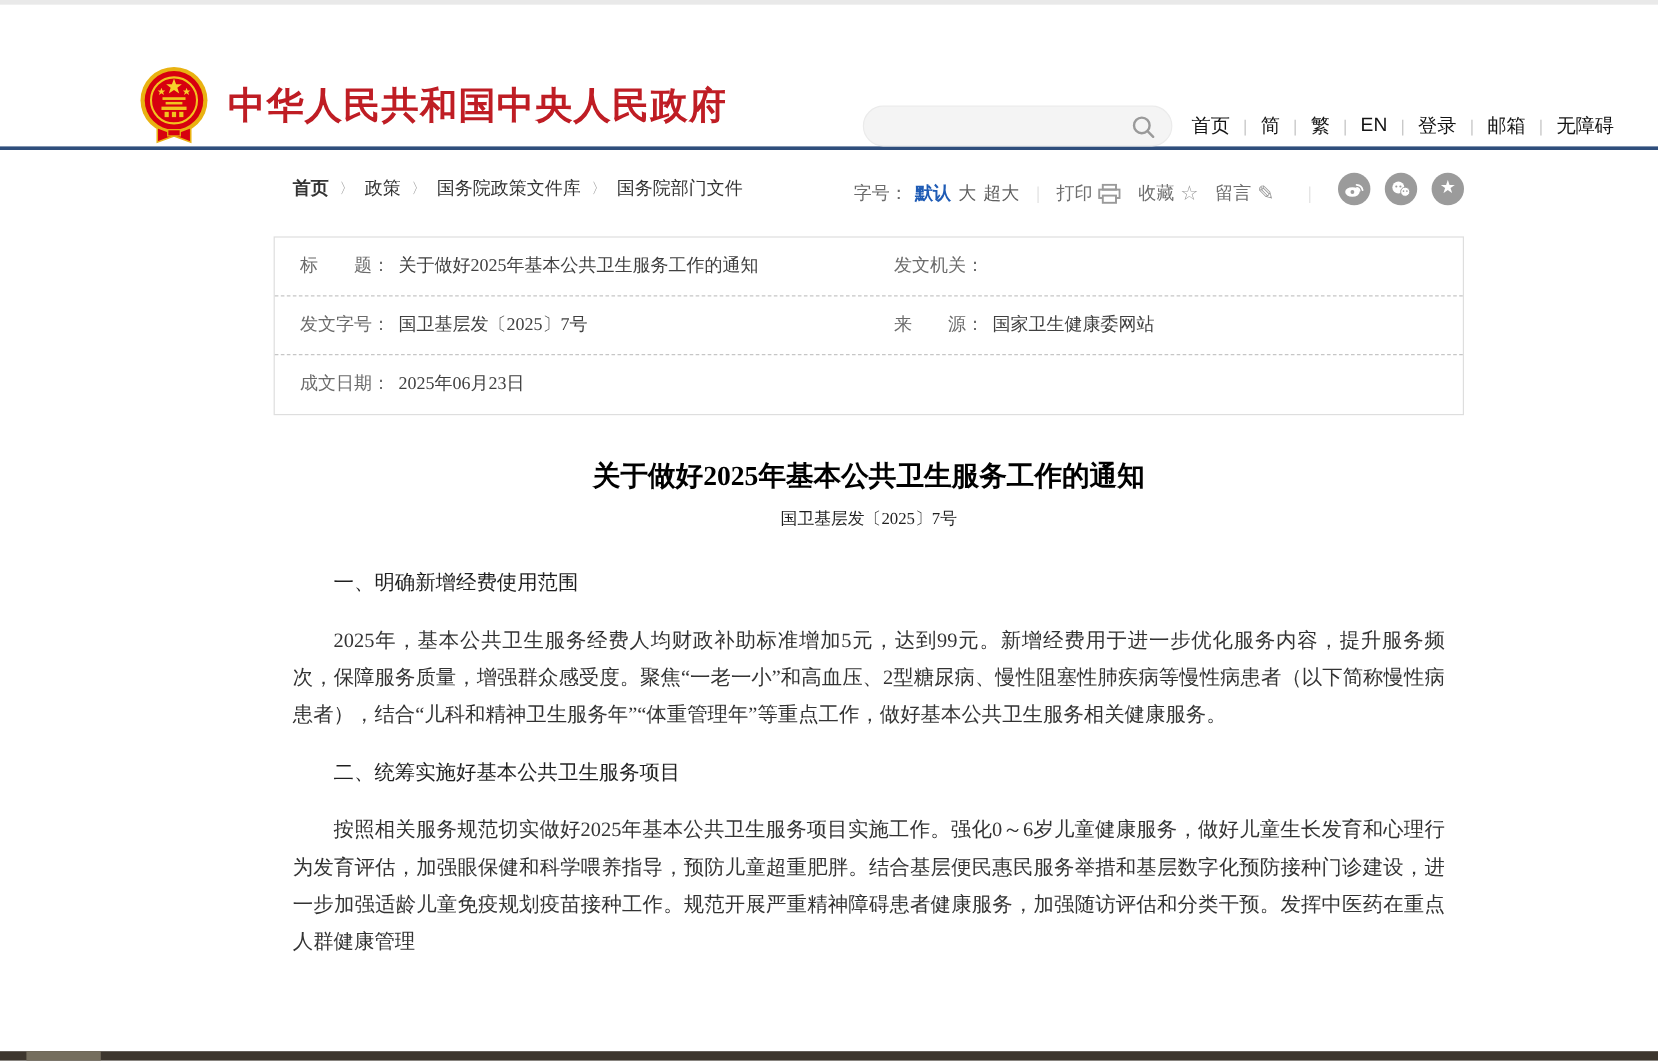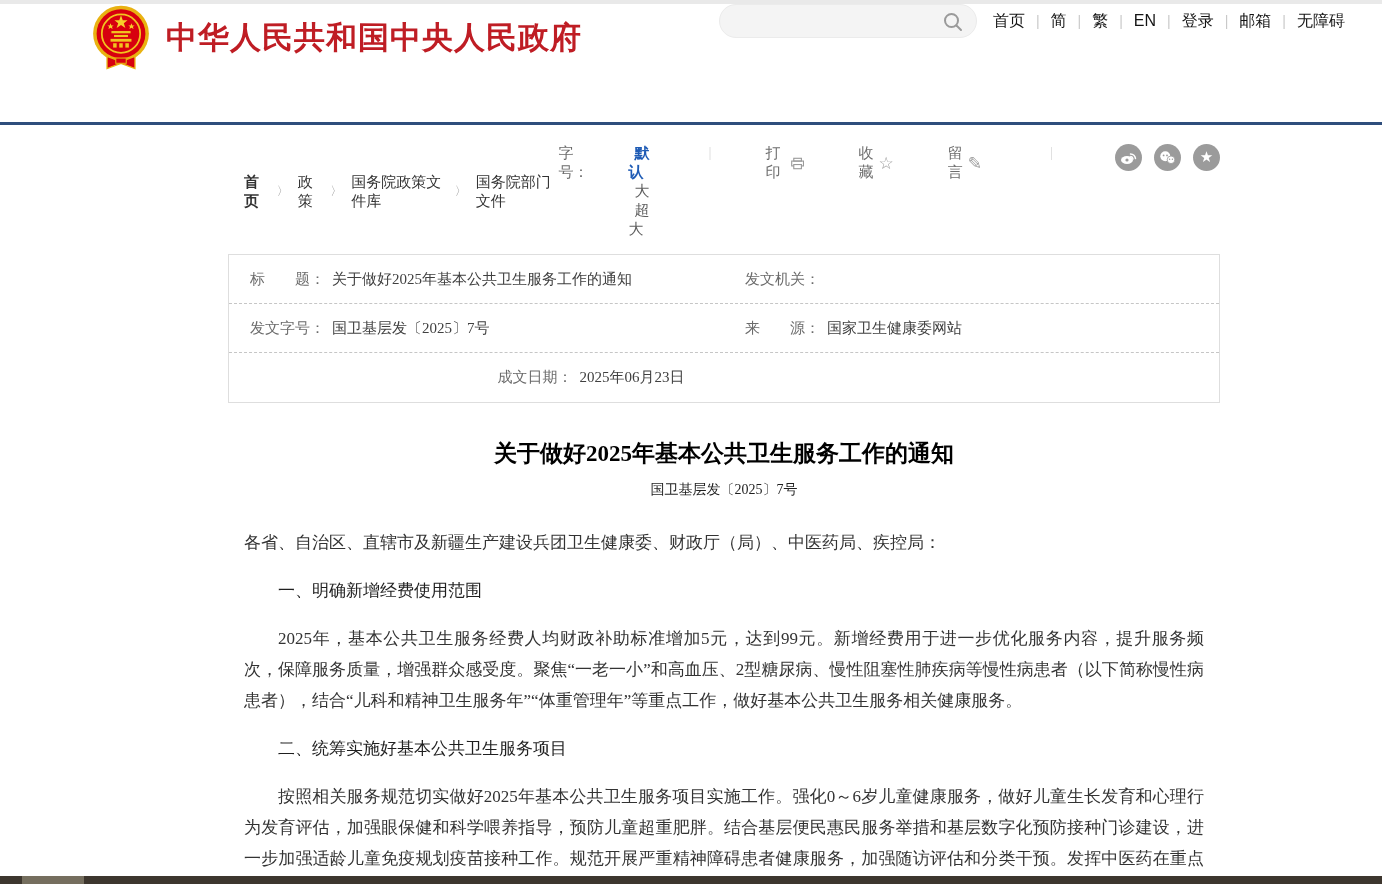--- a/index.html
+++ b/index.html
@@ -5,21 +5,21 @@
   * { box-sizing: border-box; }
   html,body { margin:0; padding:0; }
   body {
     width:1382px; height:884px; overflow:hidden; position:relative;
     background:#ffffff;
     font-family:"Liberation Sans","DejaVu Sans",sans-serif;
   }
   .top-strip { height:4px; background:#e9e9e9; }
 
   
-  .site-header { height:118px; display:flex; align-items:flex-start; padding:0 37px 0 89px; background:#fff;gap:39px; }
+  .site-header { height:118px; display:flex; align-items:flex-end; padding:0 37px 0 113px; background:#fff;gap:39px; }
   .logo-group { display:flex; align-items:center; gap:13px; }
   .emblem { width:64px; height:68px; flex:0 0 auto; }
   .site-title { font-size:31px; font-weight:bold; color:#bf1d24; letter-spacing:1px; line-height:34px; }
   .site-url { font-size:16px; color:#a9a9a9; margin-top:4px; letter-spacing:1px; }
   .site-url .red { color:#bf1d24; }
   .header-right { margin-left:auto; display:flex; align-items:center; gap:16px; }
   .search-box { width:258px; height:34px; background:#f4f4f4; border:1px solid #ebebeb; border-radius:17px; position:relative; }
   .search-box input { width:100%; height:100%; background:transparent; border:none; outline:none; padding:0 42px 0 16px; font-size:14px; color:#333; }
   .search-icon { position:absolute; right:12px; top:6px; width:22px; height:22px; }
   .header-nav { display:flex; align-items:center; gap:11px; font-size:16px; color:#141414; white-space:nowrap; }
@@ -30,36 +30,36 @@
 
   
   .content { width:992px; margin-left:228px; font-family:"Liberation Serif","DejaVu Serif",serif; }
 
   .crumb-bar { display:flex; justify-content:space-between; align-items:center; padding:19px 0 15px 16px; }
   .breadcrumb { display:flex; align-items:center; gap:9px; font-size:15px; color:#333; }
   .breadcrumb .crumb { cursor:pointer; }
   .breadcrumb .crumb.first { font-weight:bold; }
   .breadcrumb .crumb-sep { color:#999; font-size:12px; }
 
-  .toolbar { display:flex; align-items:flex-start; font-size:15px; color:#8a8a8a;gap:40px; }
+  .toolbar { display:flex; align-items:flex-end; font-size:15px; color:#8a8a8a; }
   .fs-label { color:#6b6b6b; }
   .fs-opt { margin-left:6px; color:#5f5f5f; cursor:pointer; }
   .fs-opt.active { color:#1e5bb5; font-weight:bold; }
   .tb-sep { color:#d9d9d9; margin:0 14px; }
   .tb-item { display:flex; align-items:center; gap:5px; margin-right:14px; cursor:pointer; color:#6e6e6e; }
   .tb-glyph { color:#9a9a9a; font-size:17px; line-height:1; }
   .share-group { display:flex; align-items:center; gap:12px; margin-left:8px; }
   .share-circle { width:27px; height:27px; border-radius:50%; background:#9b9b9b; display:flex; align-items:center; justify-content:center; cursor:pointer; }
   .share-circle svg { display:block; }
   .share-circle .star-glyph { color:#fff; font-size:15px; line-height:1; }
 
   
-  .meta-table { border:1px solid #dedede; background:#fff; }
+  .meta-table { border:1px solid #dedede; background:#fff;margin-top:11px; }
   .meta-row { display:flex; align-items:center; min-height:49px; border-bottom:1px dashed #c6c6c6; }
-  .meta-row:last-child { border-bottom:none;justify-content:center; }
+  .meta-row:last-child { border-bottom:none; }
   .meta-cell { width:50%; display:flex; align-items:flex-start; padding:13px 12px 13px 21px; font-size:15px; line-height:21px; }
   .meta-label { color:#6b6b6b; white-space:pre; flex:0 0 auto; margin-right:7px; }
   .meta-value { color:#404040; }
 
   
   .article { padding:20px 16px 0 16px; }
   .article-title { text-align:center; font-size:23px; font-weight:bold; color:#000; margin:16px 0 12px; line-height:30px; }
   .doc-number { text-align:center; font-size:14px; color:#1f1f1f; margin-bottom:28px; }
   .article p { font-size:17px; line-height:31px; color:#333; margin:0 0 17px; text-align:justify; }
   .article .article-salutation { text-indent:0; }
@@ -214,21 +214,20 @@
           <span class="meta-label">成文日期：</span>
           <span class="meta-value">2025年06月23日</span>
         </div>
       </div>
     </div>
 
   <article class="article">
     <h1 class="article-title">关于做好2025年基本公共卫生服务工作的通知</h1>
     <div class="doc-number">国卫基层发〔2025〕7号</div>
     <div id="paragraphs">
-        <p class="article-salutation">各省、自治区、直辖市及新疆生产建设兵团卫生健康委、财政厅（局）、中医药局、疾控局：</p>
         <p class="article-heading">一、明确新增经费使用范围</p>
         <p class="article-para">2025年，基本公共卫生服务经费人均财政补助标准增加5元，达到99元。新增经费用于进一步优化服务内容，提升服务频次，保障服务质量，增强群众感受度。聚焦“一老一小”和高血压、2型糖尿病、慢性阻塞性肺疾病等慢性病患者（以下简称慢性病患者），结合“儿科和精神卫生服务年”“体重管理年”等重点工作，做好基本公共卫生服务相关健康服务。</p>
         <p class="article-heading">二、统筹实施好基本公共卫生服务项目</p>
         <p class="article-para">按照相关服务规范切实做好2025年基本公共卫生服务项目实施工作。强化0～6岁儿童健康服务，做好儿童生长发育和心理行为发育评估，加强眼保健和科学喂养指导，预防儿童超重肥胖。结合基层便民惠民服务举措和基层数字化预防接种门诊建设，进一步加强适龄儿童免疫规划疫苗接种工作。规范开展严重精神障碍患者健康服务，加强随访评估和分类干预。发挥中医药在重点人群健康管理</p>
       </div>
   </article>
 
 </div>
 
 <div class="bottom-bar">

